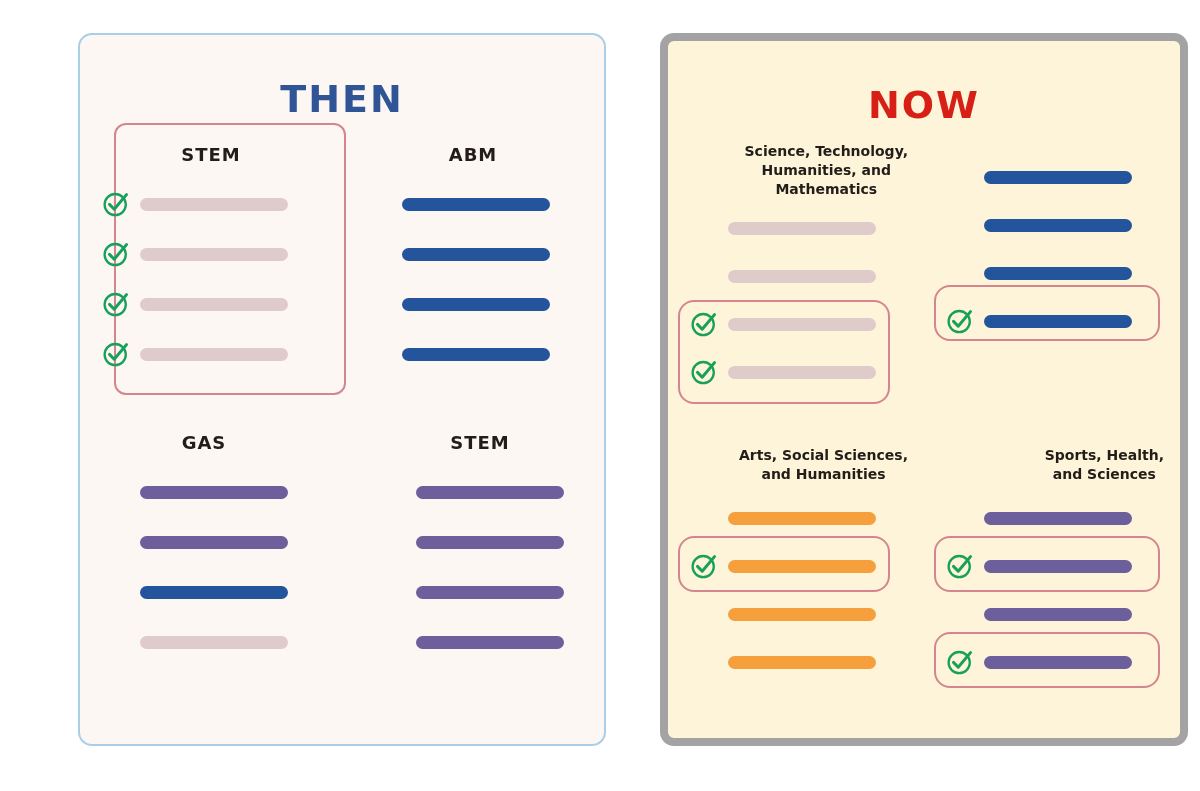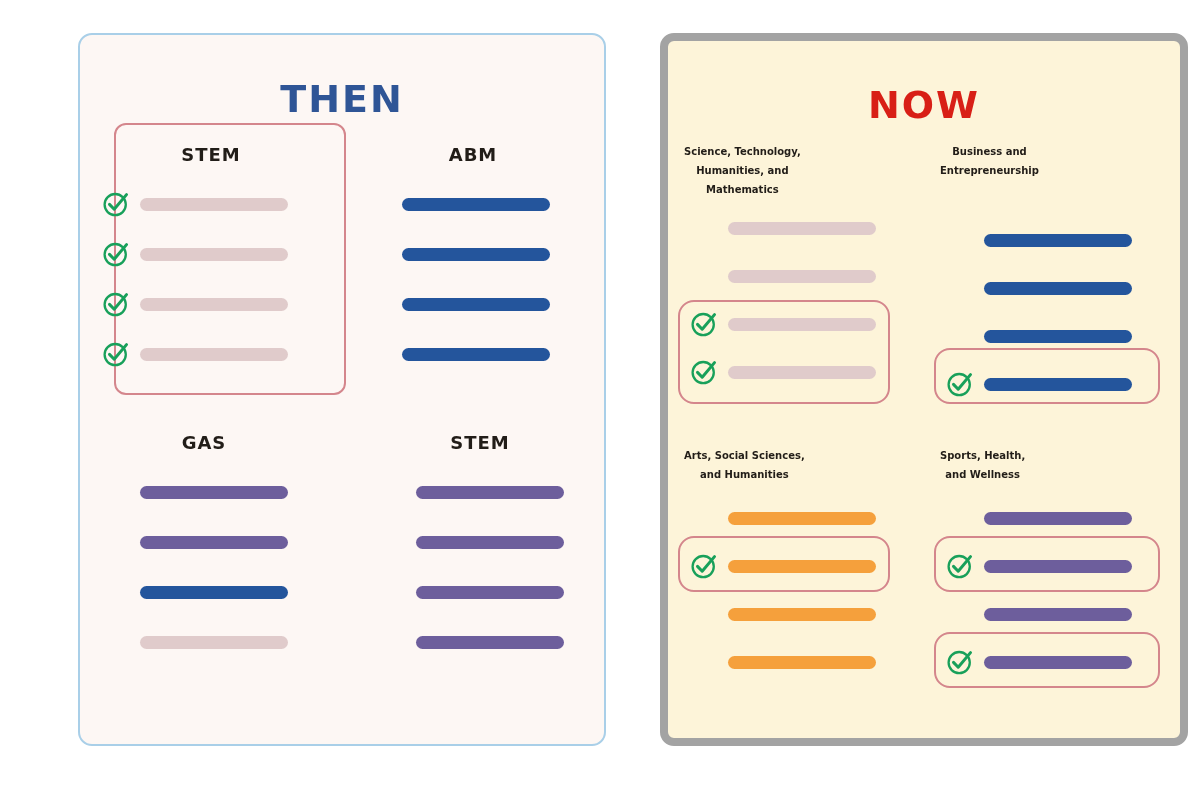--- a/index.html
+++ b/index.html
@@ -79,26 +79,26 @@
     color: #221d18;
     font-family: "DejaVu Sans", sans-serif;
   }
   .head-then {
     font-size: 18px;
     letter-spacing: 1px;
     height: 48px;
     line-height: 48px;
   }
   .head-now {
-    font-size: 10px;
+    font-size: 14px;
     line-height: 19px;
     height: 62px;
     display: flex;
     align-items: flex-start;
-    justify-content: flex-start;
+    justify-content: flex-end;
     padding-top: 1px;
   }
   .head-now span { display: block; }
 
   
   .rows { position: relative; }
   .row {
     position: relative;
     display: flex;
     align-items: center;
@@ -312,26 +312,20 @@
                 <circle cx="13.2" cy="14.6" r="10.6" fill="none" stroke="#18a05a" stroke-width="2.3"></circle>
                 <path d="M7.5 14.4 L12.2 19.2 L24.5 4.6" fill="none" stroke="#18a05a" stroke-width="3" stroke-linecap="round" stroke-linejoin="round"></path>
               </svg>
             </span>
             <span class="bar bar-pink w-short"></span>
           </div>
         </div>
       </div>
 
       <div class="col">
-        <div class="col-head head-now">
-          <div>
-            <span>Business and</span>
-            <span>Entrepreneurship</span>
-          </div>
-        </div>
         <div class="rows" style="margin-top:12px;">
           <div class="hl" style="left:-6px; right:4px; top:132px; height:56px;"></div>
 
           <div class="row row-now">
             <span class="check hidden"></span>
             <span class="bar bar-blue w-short"></span>
           </div>
           <div class="row row-now">
             <span class="check hidden"></span>
             <span class="bar bar-blue w-short"></span>
@@ -387,21 +381,21 @@
             <span class="check hidden"></span>
             <span class="bar bar-orange w-short"></span>
           </div>
         </div>
       </div>
 
       <div class="col">
         <div class="col-head head-now" style="height:48px;">
           <div>
             <span>Sports, Health,</span>
-            <span>and Wellness</span>
+            <span>and Sciences</span>
           </div>
         </div>
         <div class="rows">
           <div class="hl" style="left:-6px; right:4px; top:42px; height:56px;"></div>
           <div class="hl" style="left:-6px; right:4px; top:138px; height:56px;"></div>
 
           <div class="row row-now">
             <span class="check hidden"></span>
             <span class="bar bar-purple w-short"></span>
           </div>

